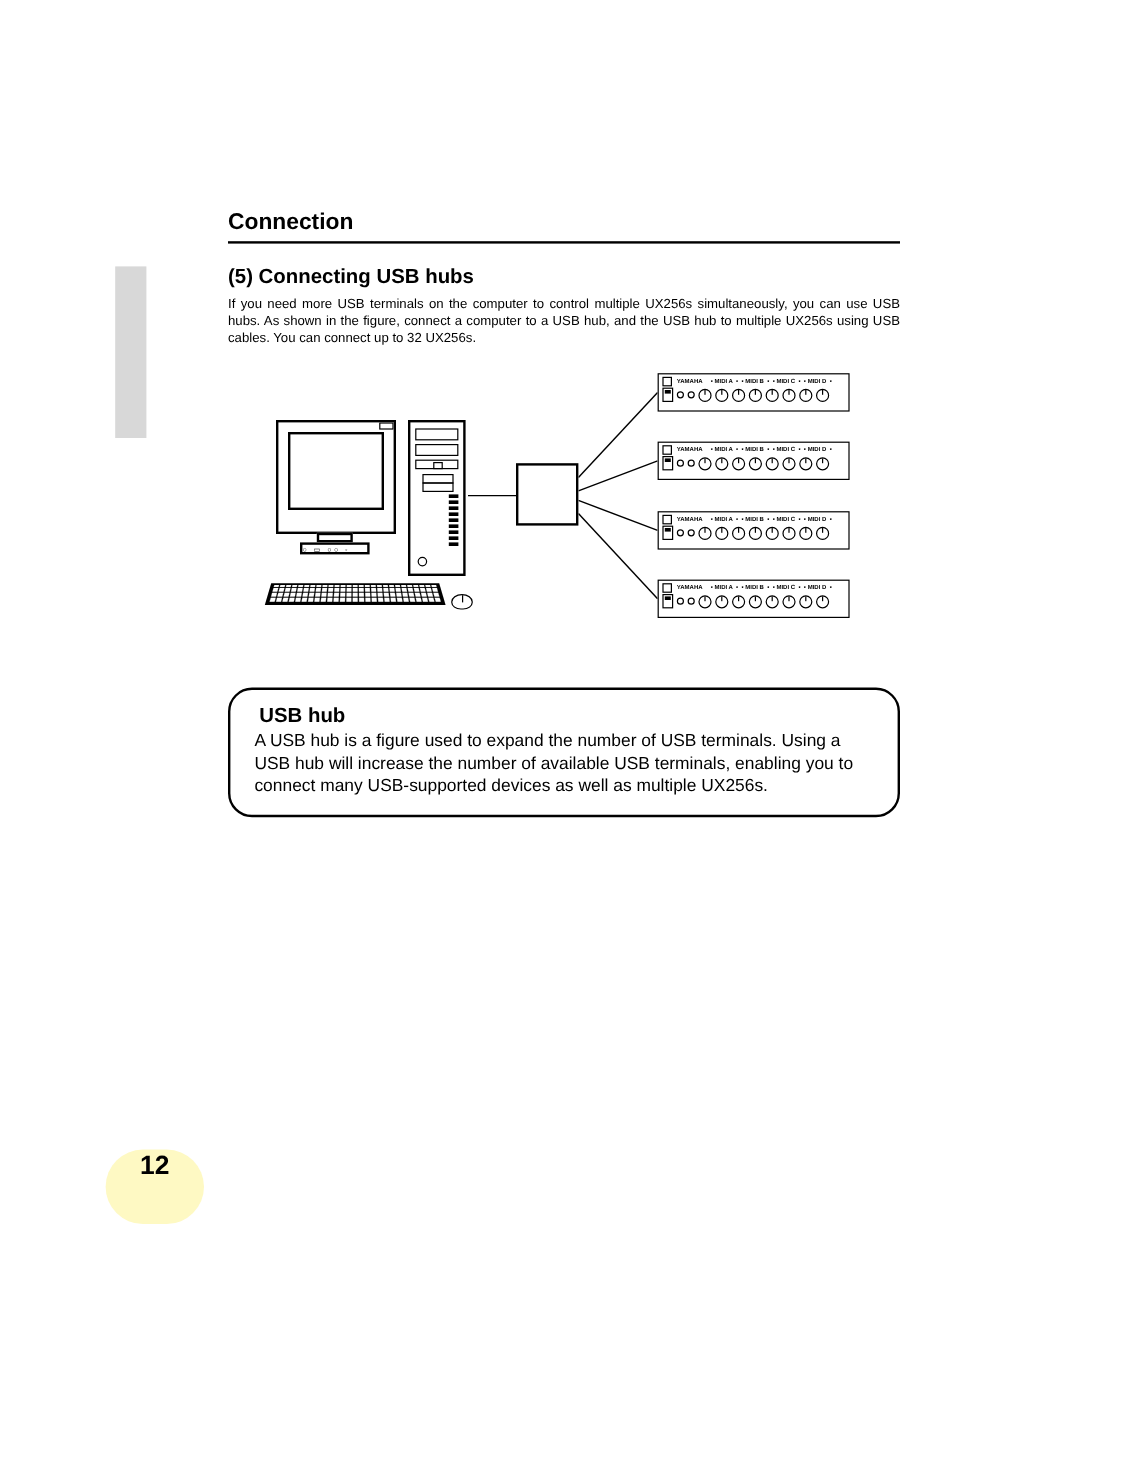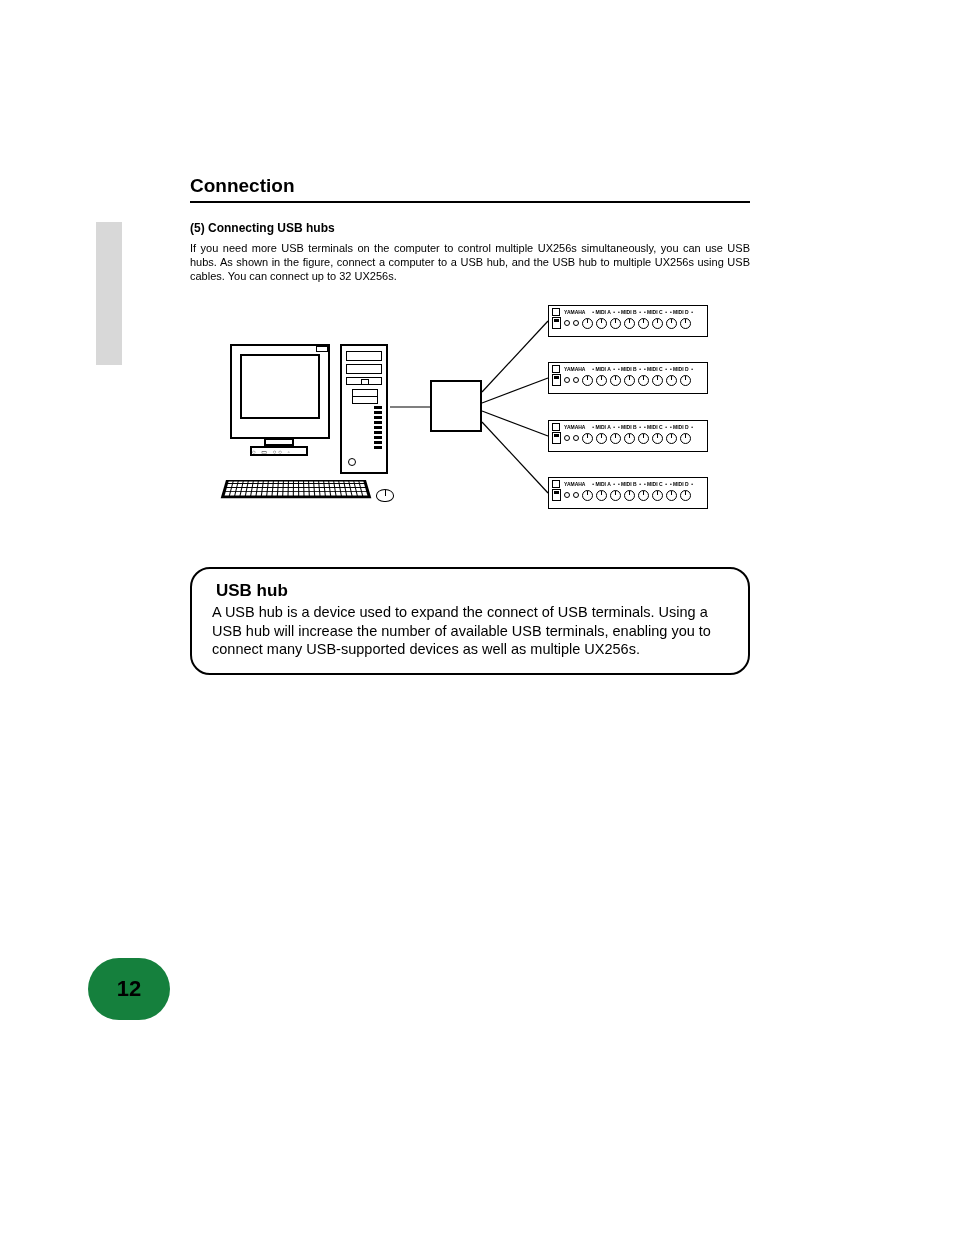--- a/index.html
+++ b/index.html
@@ -36,21 +36,21 @@
     font-size: 19px;
     margin: 0 0 4px 0;
   }
   .section-rule {
     border: none;
     border-top: 2px solid #000;
     margin: 0 0 18px 0;
   }
   .subsection-title {
     font-weight: 700;
-    font-size: 12px;
+    font-size: 17px;
     margin: 0 0 6px 0;
   }
   .body-text {
     font-size: 11px;
     line-height: 1.28;
     text-align: justify;
     margin: 0;
   }
 
   
@@ -279,24 +279,24 @@
     margin: 0;
   }
 
   
   .page-pill {
     position: absolute;
     left: 88px;
     top: 958px;
     width: 82px;
     height: 62px;
-    background: #15803d;
+    background: #fef9c3;
     border-radius: 31px;
     display: flex;
-    align-items: center;
+    align-items: flex-start;
     justify-content: center;
   }
   .page-number {
     font-weight: 700;
     font-size: 22px;
     color: #000;
   }
 </style>
 </head>
 <body>
@@ -432,21 +432,21 @@
             <span class="knob"></span>
             <span class="knob"></span>
             <span class="knob"></span>
           </div>
       </div>
 
     </div>
 
     <div class="callout">
       <div class="callout-title">USB hub</div>
-      <p class="callout-body">A USB hub is a device used to expand the connect of USB terminals. Using a USB hub will increase the number of available USB terminals, enabling you to connect many USB-supported devices as well as multiple UX256s.</p>
+      <p class="callout-body">A USB hub is a figure used to expand the number of USB terminals. Using a USB hub will increase the number of available USB terminals, enabling you to connect many USB-supported devices as well as multiple UX256s.</p>
     </div>
 
   </div>
 
   <div class="page-pill">
     <span class="page-number">12</span>
   </div>
 
 </div>
 

